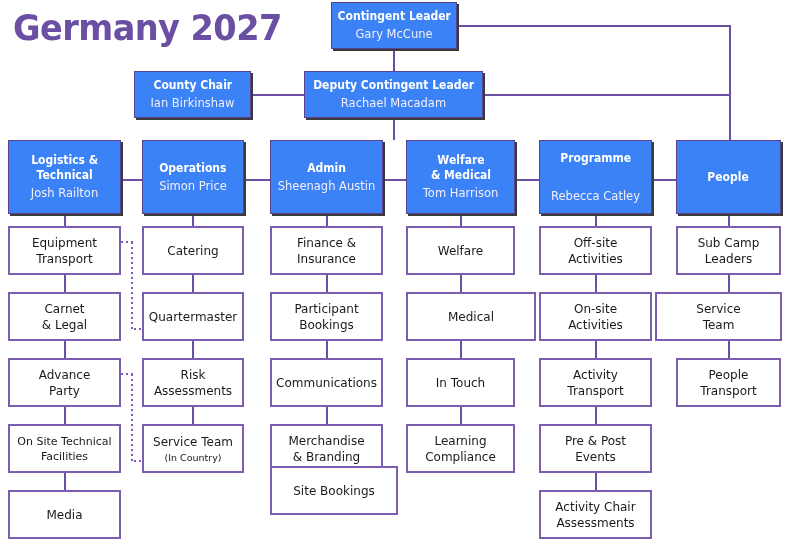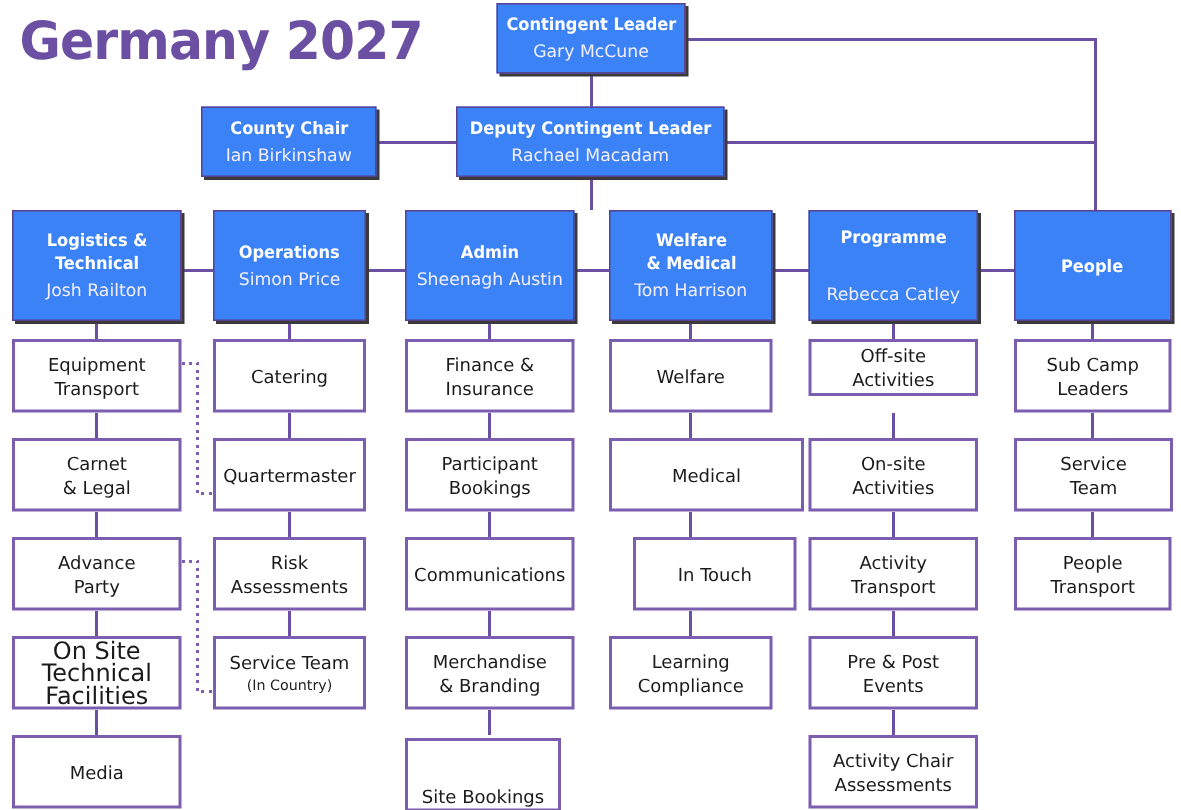--- a/index.html
+++ b/index.html
@@ -72,21 +72,21 @@
     background: #ffffff;
     border: 2px solid #7B5EB0;
     color: #1a1a1a;
   }
   .node.plain .label {
     font-size: 12px;
     line-height: 16px;
     color: #1a1a1a;
   }
   .node.plain .label.small {
-    font-size: 16px;
+    font-size: 11px;
     line-height: 15px;
   }
   .node.plain .sublabel {
     font-size: 9.5px;
     line-height: 13px;
     color: #222222;
     margin-top: 1px;
   }
 </style>
 </head>
@@ -220,48 +220,48 @@
         <div class="label">Participant</div>
         <div class="label">Bookings</div>
       </div>
       <div class="node plain" style="left: 270px; top: 358px; width: 113px; height: 49px;">
         <div class="label">Communications</div>
       </div>
       <div class="node plain" style="left: 270px; top: 424px; width: 113px; height: 49px;">
         <div class="label">Merchandise</div>
         <div class="label">&amp; Branding</div>
       </div>
-      <div class="node plain" style="left: 270px; top: 492px; width: 104px; height: 49px; justify-content: flex-end;">
+      <div class="node plain" style="left: 270px; top: 466px; width: 128px; height: 49px;">
         <div class="label">Site Bookings</div>
       </div>
       <div class="node solid" style="left: 406px; top: 140px; width: 109px; height: 74px;">
         <div class="role">
           <div>Welfare</div>
           <div>&amp; Medical</div>
         </div>
         <div class="person">Tom Harrison</div>
       </div>
       <div class="node plain" style="left: 406px; top: 226px; width: 109px; height: 49px;">
         <div class="label">Welfare</div>
       </div>
       <div class="node plain" style="left: 406px; top: 292px; width: 130px; height: 49px;">
         <div class="label">Medical</div>
       </div>
-      <div class="node plain" style="left: 406px; top: 358px; width: 109px; height: 49px; margin-left: 16px;">
+      <div class="node plain" style="left: 406px; top: 358px; width: 109px; height: 49px;">
         <div class="label">In Touch</div>
       </div>
       <div class="node plain" style="left: 406px; top: 424px; width: 109px; height: 49px;">
         <div class="label">Learning</div>
         <div class="label">Compliance</div>
       </div>
       <div class="node solid" style="left: 539px; top: 140px; width: 113px; height: 74px; gap: 20px;">
         <div class="role">Programme</div>
         <div class="person">Rebecca Catley</div>
       </div>
-      <div class="node plain" style="left: 539px; top: 226px; width: 113px; height: 38px;">
+      <div class="node plain" style="left: 539px; top: 226px; width: 113px; height: 49px;">
         <div class="label">Off-site</div>
         <div class="label">Activities</div>
       </div>
       <div class="node plain" style="left: 539px; top: 292px; width: 113px; height: 49px;">
         <div class="label">On-site</div>
         <div class="label">Activities</div>
       </div>
       <div class="node plain" style="left: 539px; top: 358px; width: 113px; height: 49px;">
         <div class="label">Activity</div>
         <div class="label">Transport</div>
@@ -274,21 +274,21 @@
         <div class="label">Activity Chair</div>
         <div class="label">Assessments</div>
       </div>
       <div class="node solid" style="left: 676px; top: 140px; width: 105px; height: 74px;">
         <div class="role">People</div>
       </div>
       <div class="node plain" style="left: 676px; top: 226px; width: 105px; height: 49px;">
         <div class="label">Sub Camp</div>
         <div class="label">Leaders</div>
       </div>
-      <div class="node plain" style="left: 676px; top: 292px; width: 106px; height: 49px;">
+      <div class="node plain" style="left: 655px; top: 292px; width: 127px; height: 49px;">
         <div class="label">Service</div>
         <div class="label">Team</div>
       </div>
       <div class="node plain" style="left: 676px; top: 358px; width: 105px; height: 49px;">
         <div class="label">People</div>
         <div class="label">Transport</div>
       </div>
     </div>
 
 </div>

